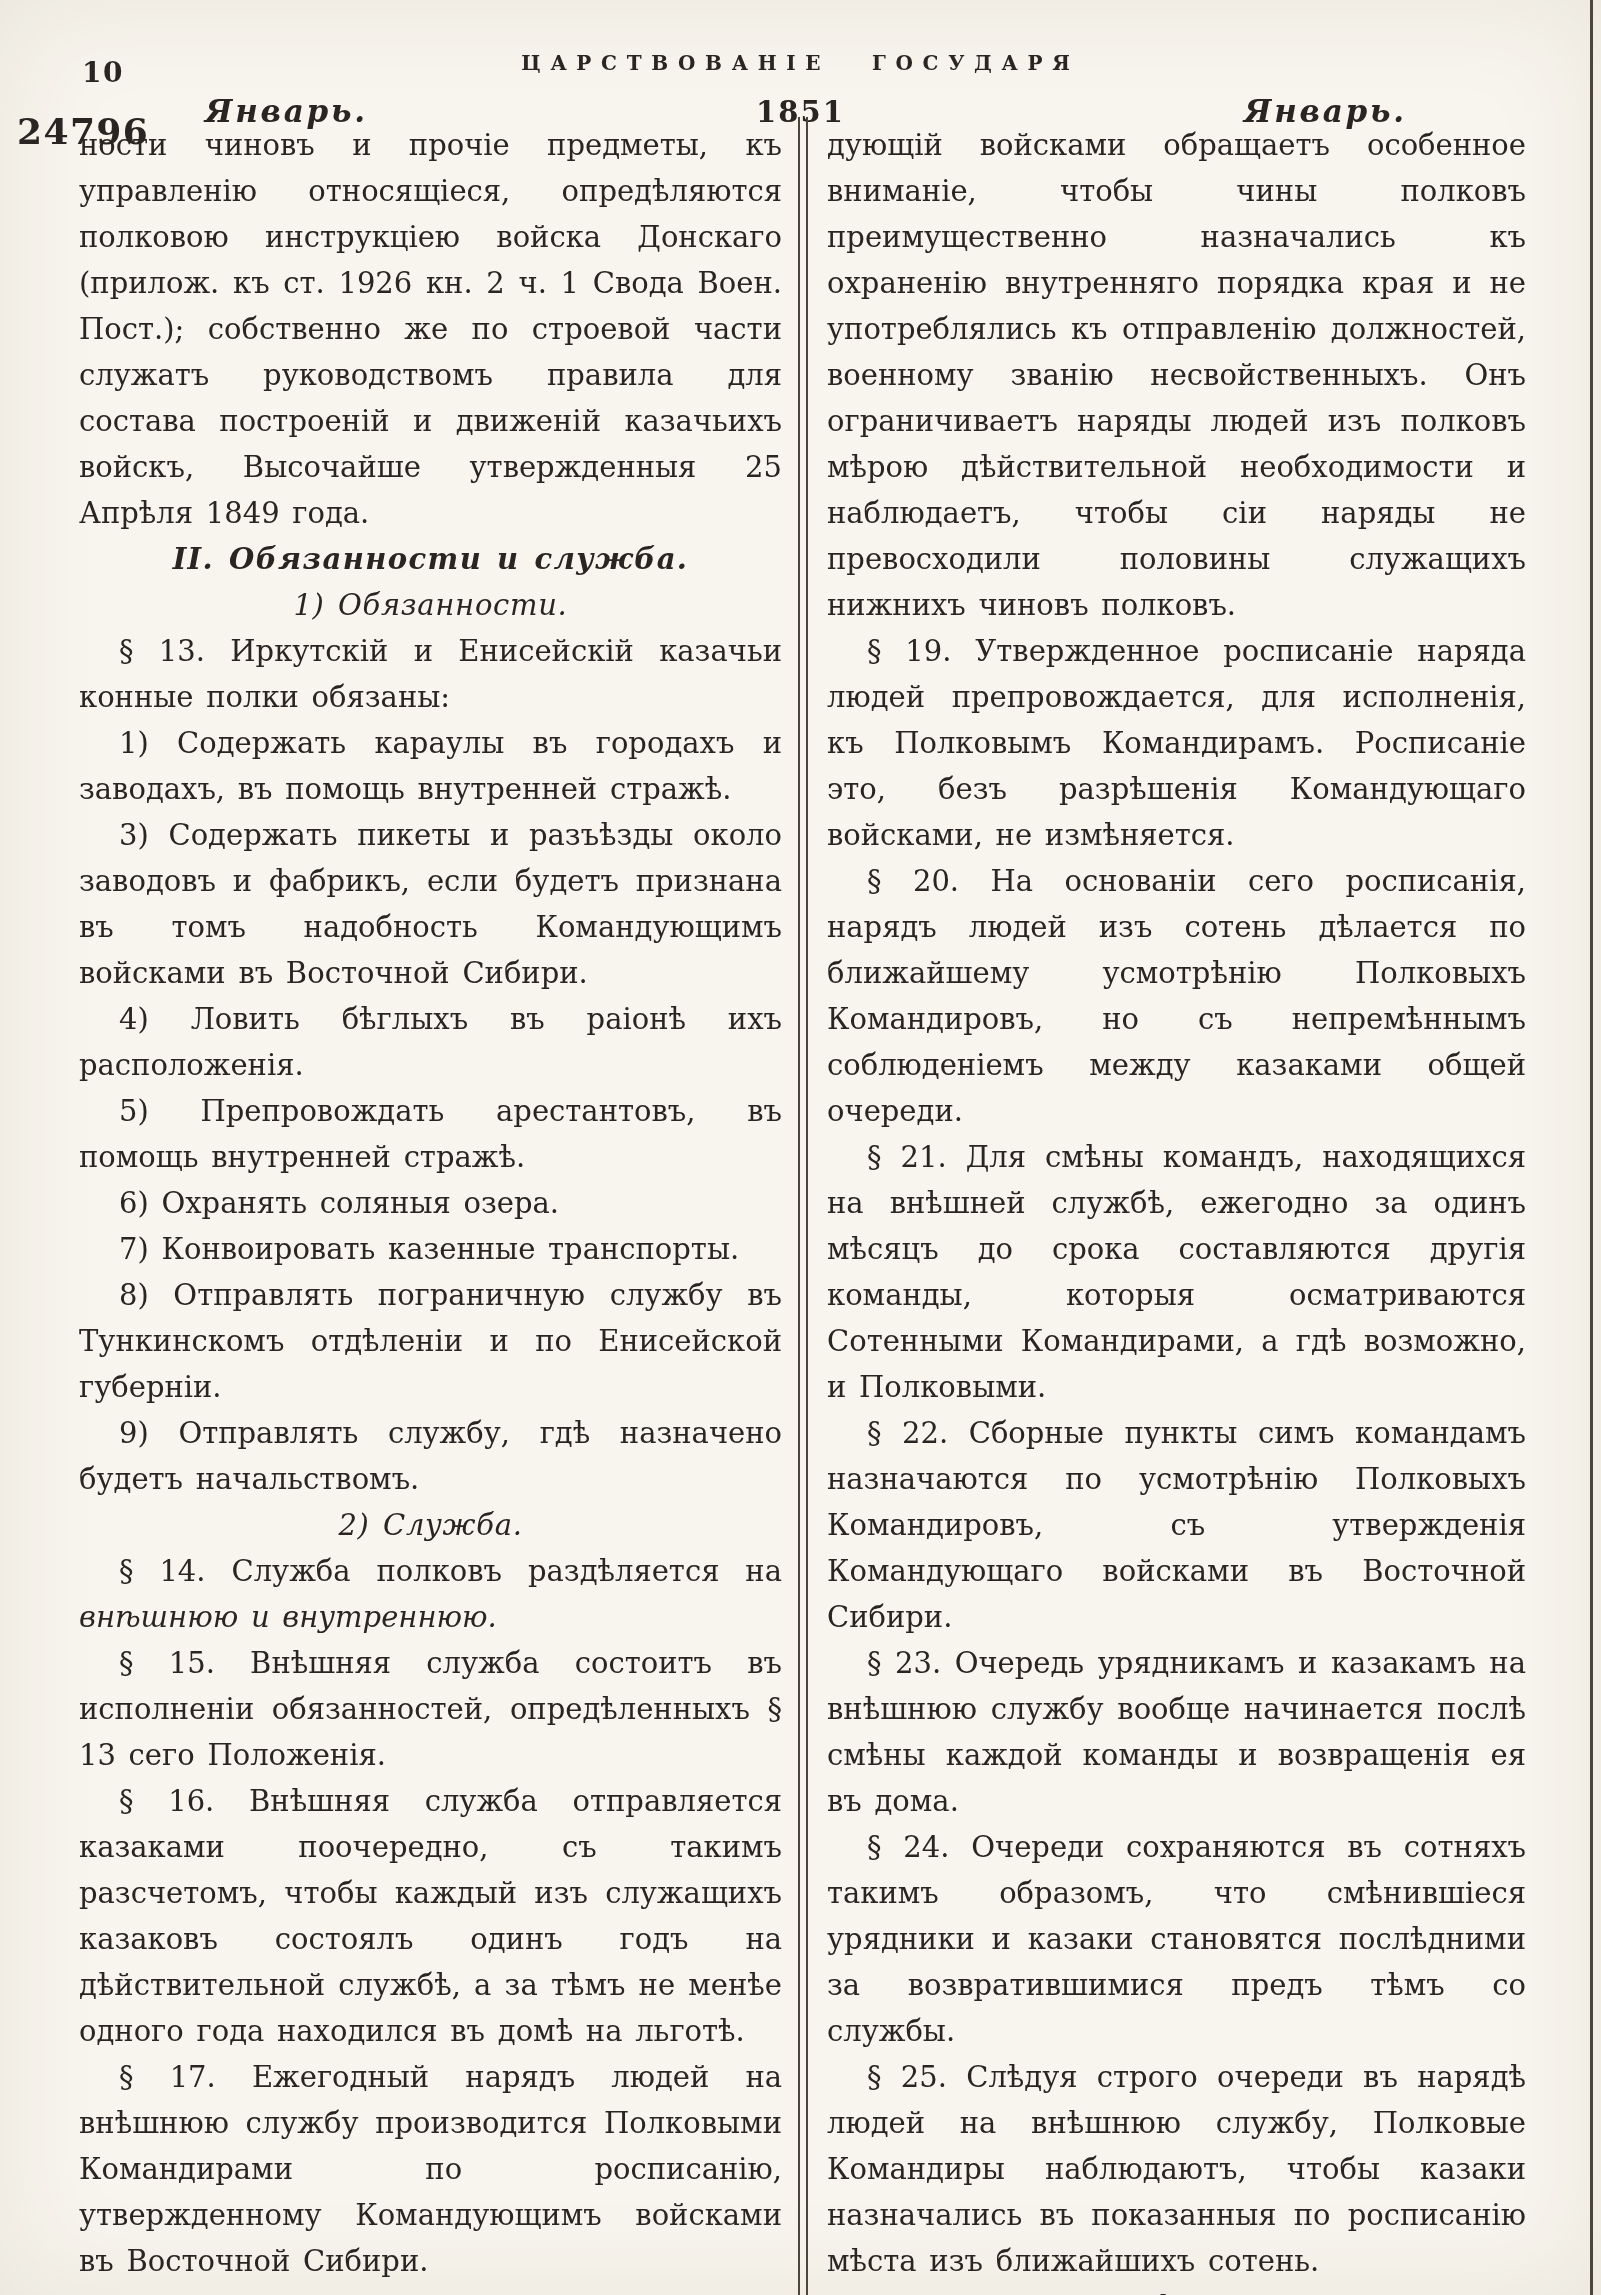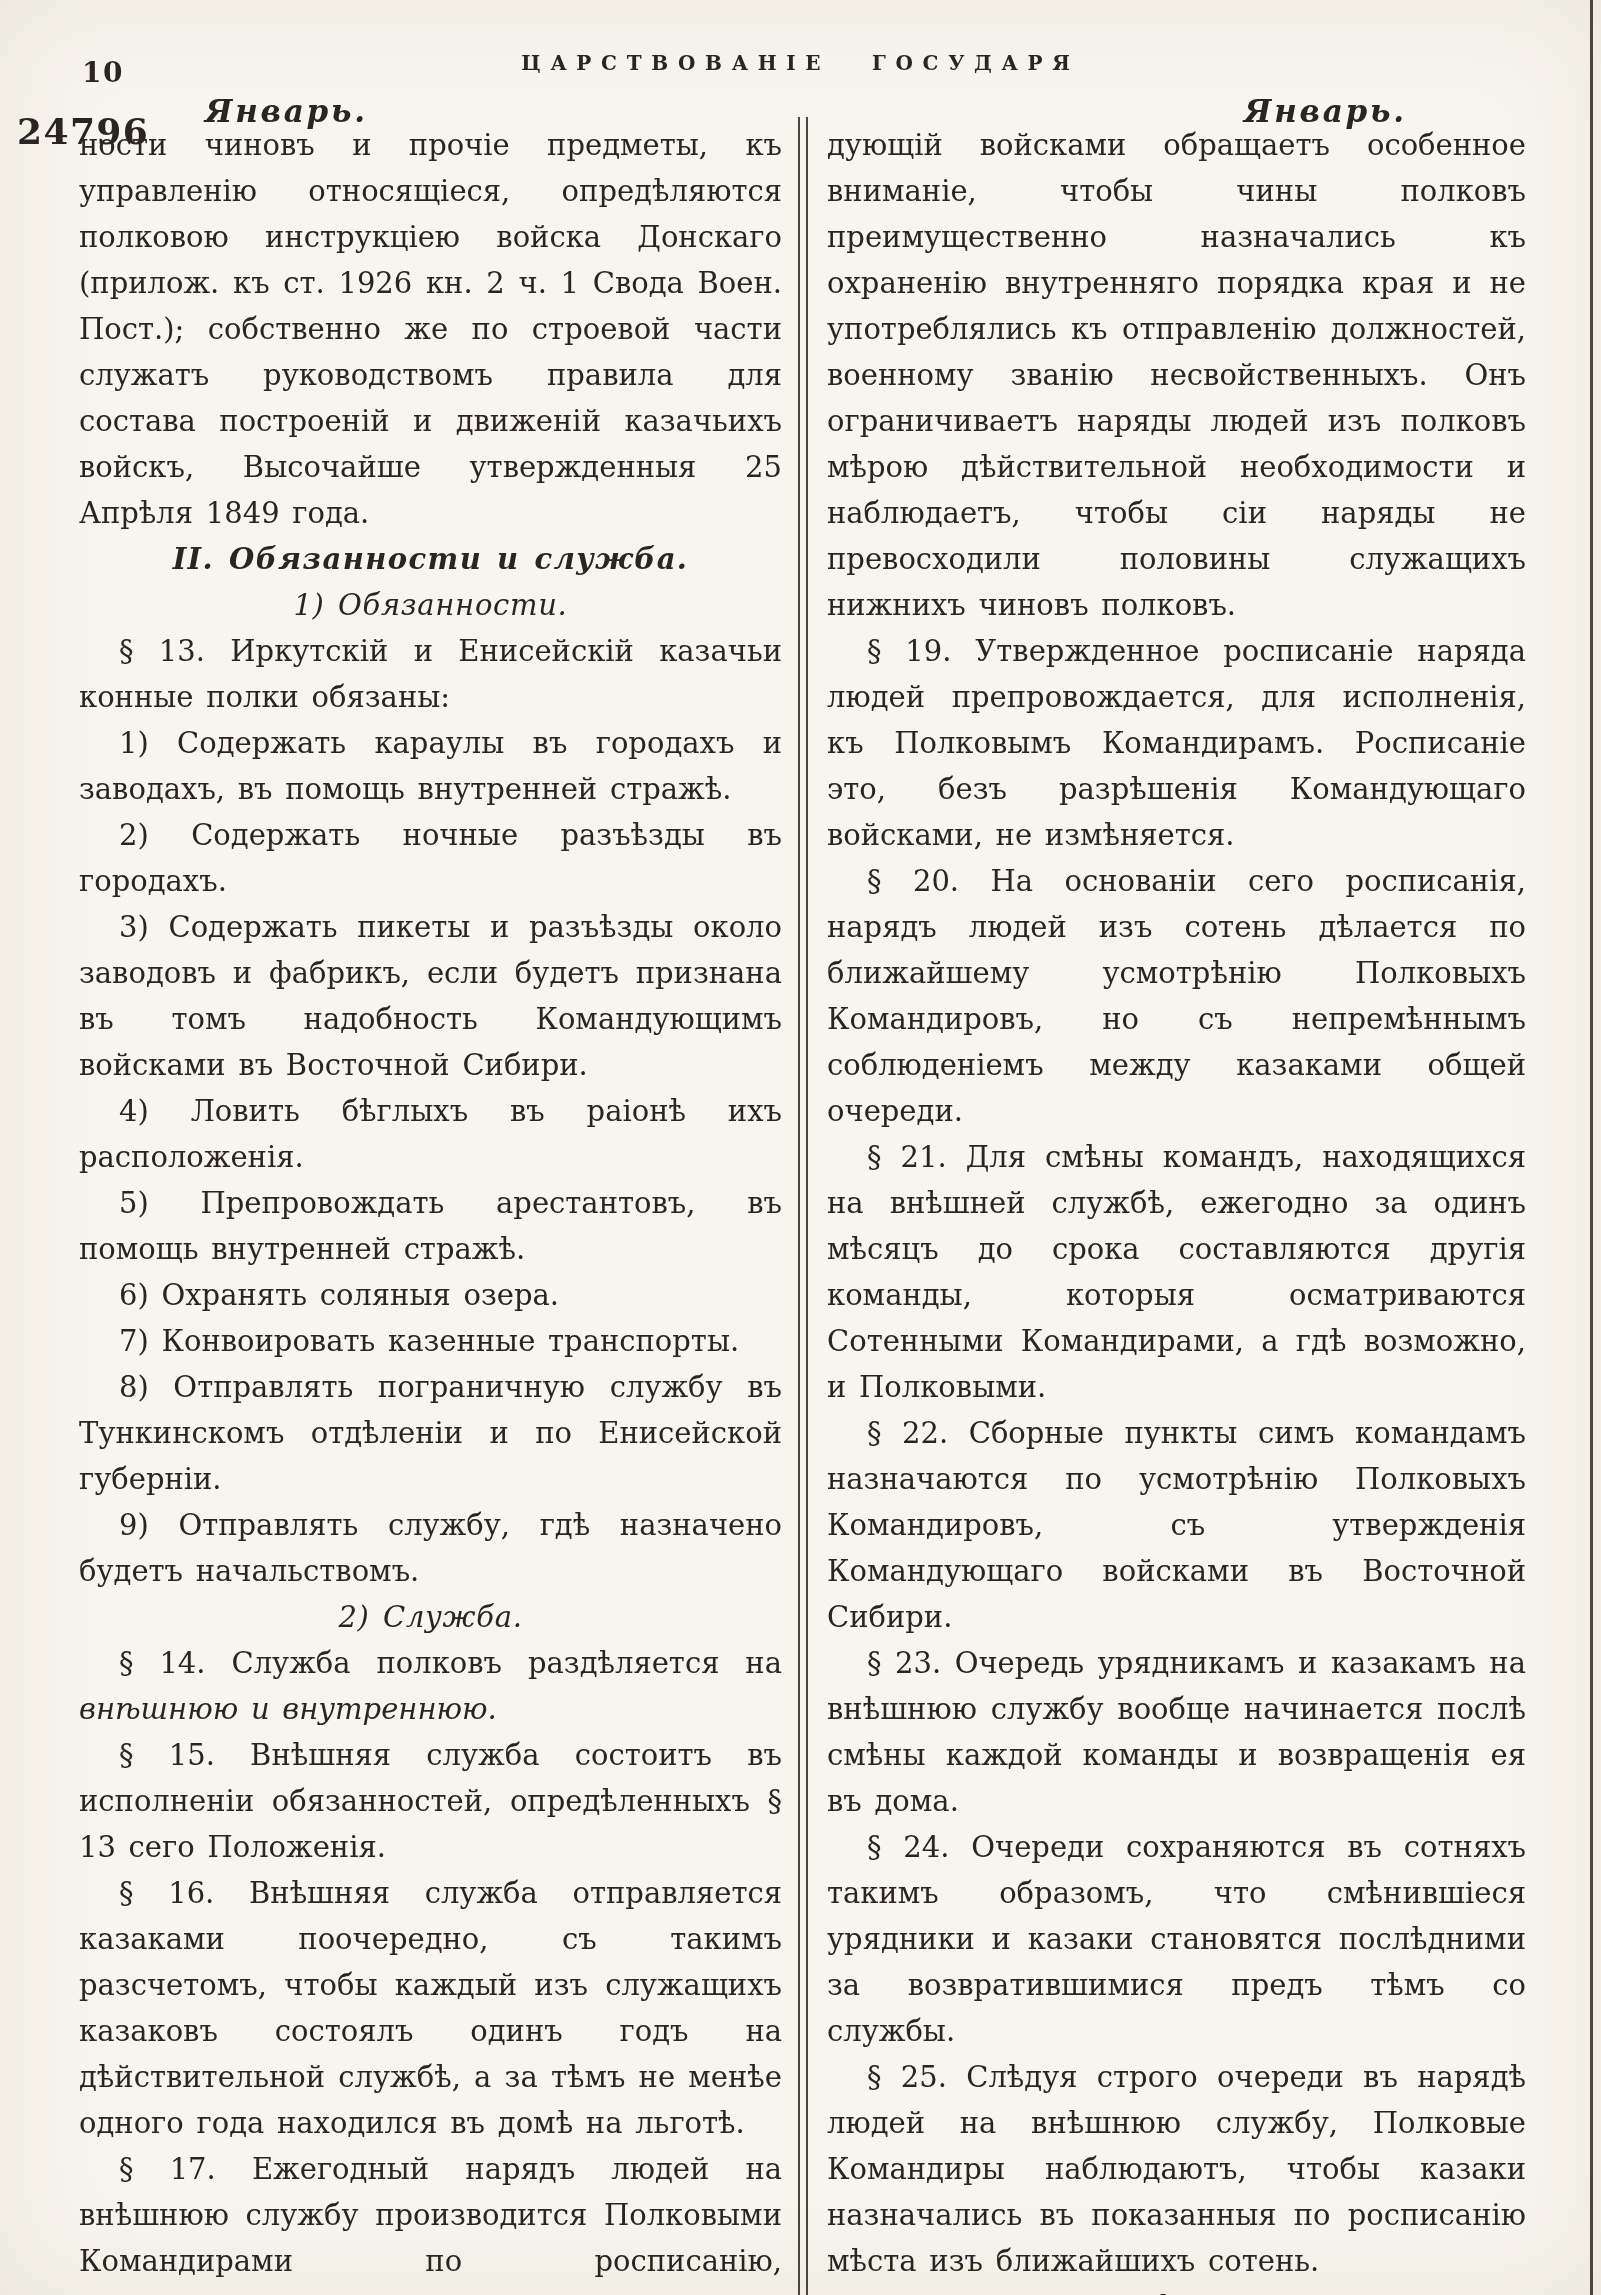--- a/index.html
+++ b/index.html
@@ -110,34 +110,34 @@
 </head>
 <body>
 
 <div class="page">
 
   <div class="page-number">10</div>
 
   <div class="page-title">ЦАРСТВОВАНІЕ ГОСУДАРЯ</div>
 
   <div class="subheader-month-left">Январь.</div>
+  <div class="subheader-year">1851</div>
   <div class="subheader-month-right">Январь.</div>
 
   <div class="act-number">24796</div>
 
   <div class="column-divider"></div>
   <div class="page-right-border"></div>
 
   <div class="column column-left">
       <div class="par pf"><span>ности чиновъ и прочіе предметы, къ управленію относящіеся, опредѣляются полковою инструкціею войска Донскаго (прилож. къ ст. 1926 кн. 2 ч. 1 Свода Воен. Пост.); собственно же по строевой части служатъ руководствомъ правила для состава построеній и движеній казачьихъ войскъ, Высочайше утвержденныя 25 Апрѣля 1849 года.</span></div>
       <div class="par hb"><span>II. Обязанности и служба.</span></div>
       <div class="par hi"><span>1) Обязанности.</span></div>
       <div class="par p"><span>§ 13. Иркутскій и Енисейскій казачьи конные полки обязаны:</span></div>
       <div class="par p"><span>1) Содержать караулы въ городахъ и заводахъ, въ помощь внутренней стражѣ.</span></div>
-      <div class="par p"><span>2) Содержать ночные разъѣзды въ городахъ.</span></div>
       <div class="par p"><span>3) Содержать пикеты и разъѣзды около заводовъ и фабрикъ, если будетъ признана въ томъ надобность Командующимъ войсками въ Восточной Сибири.</span></div>
       <div class="par p"><span>4) Ловить бѣглыхъ въ раіонѣ ихъ расположенія.</span></div>
       <div class="par p"><span>5) Препровождать арестантовъ, въ помощь внутренней стражѣ.</span></div>
       <div class="par p"><span>6) Охранять соляныя озера.</span></div>
       <div class="par p"><span>7) Конвоировать казенные транспорты.</span></div>
       <div class="par p"><span>8) Отправлять пограничную службу въ Тункинскомъ отдѣленіи и по Енисейской губерніи.</span></div>
       <div class="par p"><span>9) Отправлять службу, гдѣ назначено будетъ начальствомъ.</span></div>
       <div class="par hi"><span>2) Служба.</span></div>
       <div class="par p"><span>§ 14. Служба полковъ раздѣляется на </span><span class="it">внѣшнюю и внутреннюю.</span></div>
       <div class="par p"><span>§ 15. Внѣшняя служба состоитъ въ исполненіи обязанностей, опредѣленныхъ § 13 сего Положенія.</span></div>

